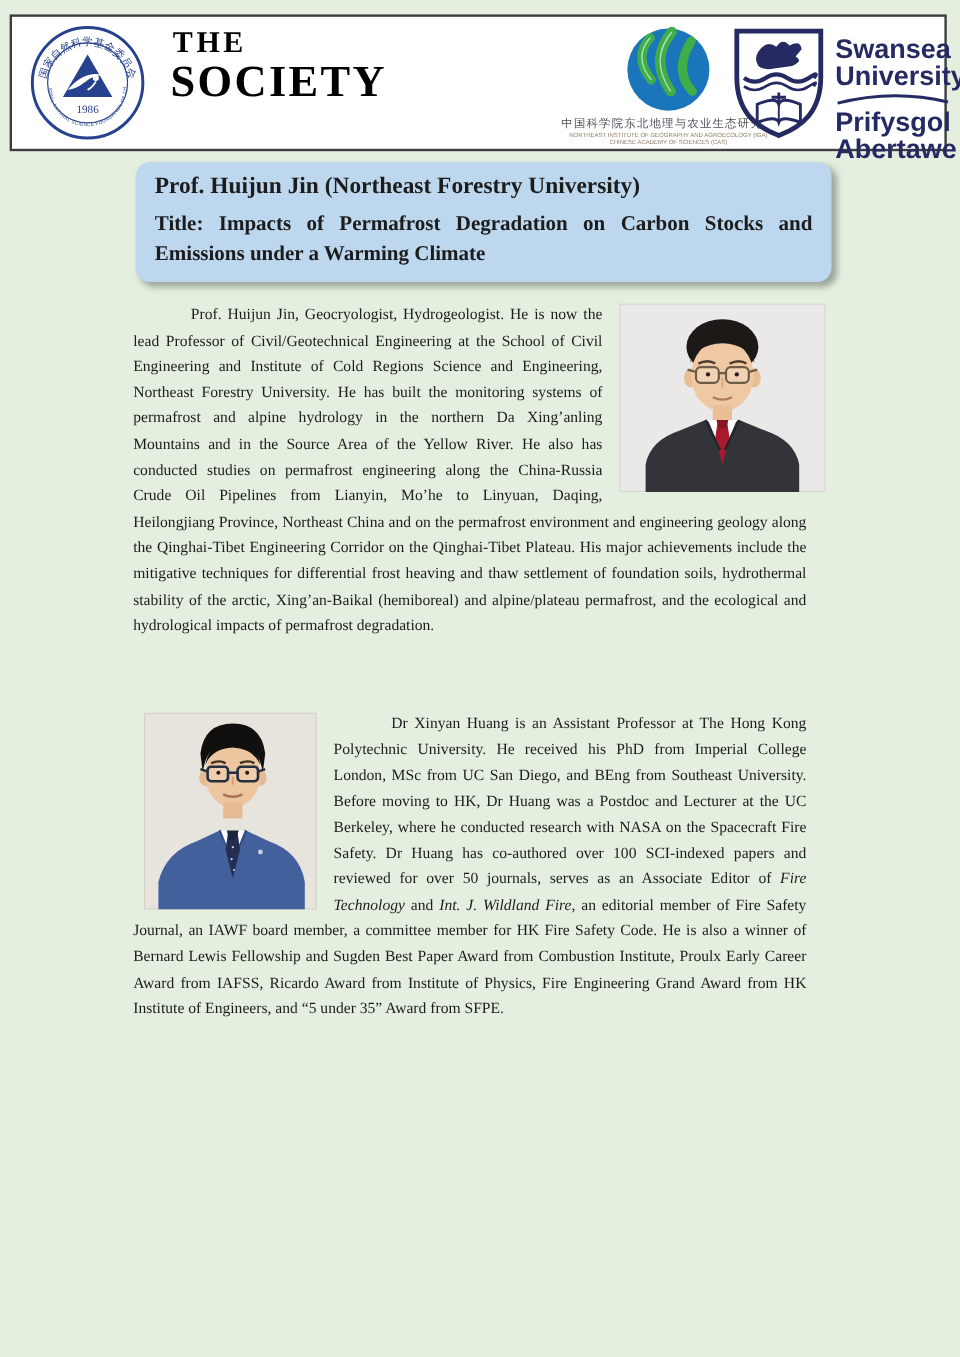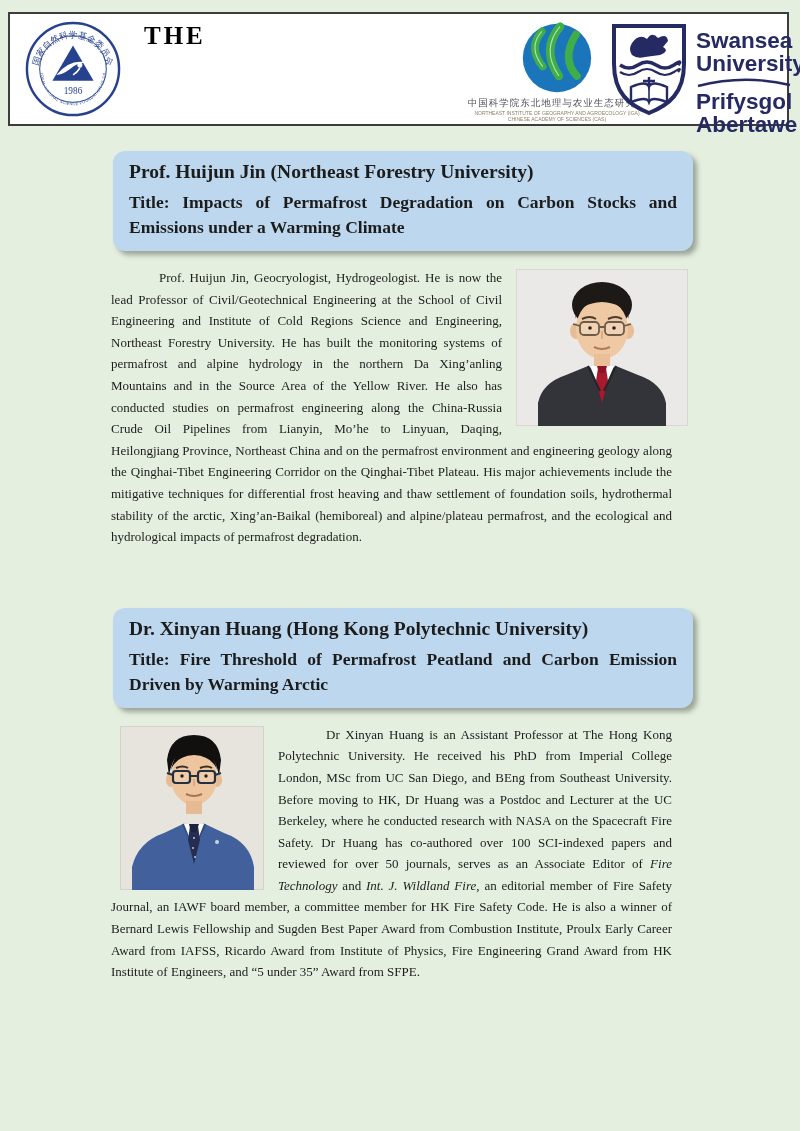--- a/index.html
+++ b/index.html
@@ -22,21 +22,21 @@
   .iga .en{font-size:5px;color:#8d7d66;line-height:6px;white-space:nowrap;}
   .swansea{position:absolute;left:598px;top:5px;display:flex;align-items:flex-start;}
   .sw-shield svg{width:82px;height:102px;display:block;}
   .sw-text{margin-left:6px;margin-top:10px;color:#252a63;font-weight:bold;
            font-family:"Liberation Sans","DejaVu Sans",sans-serif;
            font-size:22.5px;line-height:23px;}
   .sw-swoosh{display:block;margin:3px 0 2px;}
 
   
   .content{position:absolute;left:0;top:0;width:800px;padding-top:135px;box-sizing:border-box;}
-  .title-box{margin:16px 0 0 113px;width:580px;box-sizing:border-box;background:#bdd7ee;
+  .title-box{margin:0 0 0 113px;width:580px;box-sizing:border-box;background:#bdd7ee;
              border-radius:12px;padding:9px 16px 11px;
              box-shadow:4px 4px 5px rgba(92,104,92,.55);}
   .tb-name{font-weight:bold;font-size:19.5px;line-height:24px;}
   .tb-title{font-weight:bold;font-size:17.5px;line-height:25px;text-align:justify;margin-top:6px;}
   .bio{margin:12px 0 0 95px;width:593px;}
   .bio::after{content:"";display:block;clear:both;}
   .bio p{margin:16px;font-size:13px;line-height:21.6px;text-align:justify;text-indent:48px;}
   .photo{display:block;}
   .photo-r{float:right;width:172px;height:157px;margin:2px 0 5px 14px;}
   .photo-l{float:left;width:144px;height:164px;margin:2px 14px 5px 25px;}
@@ -68,20 +68,21 @@
         <polygon points="50,26 29,62 71,62" fill="#26418e"></polygon>
         <path d="M33,56 Q48,38 66,44 Q56,42 47,50 Q39,56 33,56 Z" fill="#ffffff"></path>
         <circle cx="57" cy="46" r="2.6" fill="#ffffff"></circle>
         <path d="M57,49 q-3,5 -7,7" stroke="#ffffff" stroke-width="1.6" fill="none"></path>
         <text x="50" y="76" font-size="9.5" fill="#26418e" text-anchor="middle" font-family="serif">1986</text>
       </svg>
     </div>
 
     <div class="rs">
       <div class="l1">THE</div>
+      <div class="l3">SOCIETY</div>
     </div>
 
     <div class="iga">
       <svg viewBox="0 0 80 80">
         <circle cx="40" cy="40" r="36" fill="#1b75bb"></circle>
         <path d="M24,12 q-15,17 1,37" stroke="#3fae49" stroke-width="8" fill="none" stroke-linecap="round"></path>
         <path d="M43,7 q-20,24 -1,52" stroke="#3fae49" stroke-width="9" fill="none" stroke-linecap="round"></path>
         <path d="M60,15 q-16,26 1,44" stroke="#3fae49" stroke-width="8" fill="none" stroke-linecap="round"></path>
         <path d="M24,12 q-15,17 1,37" stroke="#ffffff" stroke-width="1.2" fill="none" opacity=".6"></path>
         <path d="M43,7 q-20,24 -1,52" stroke="#ffffff" stroke-width="1.2" fill="none" opacity=".6"></path>
@@ -148,24 +149,20 @@
             <path d="M72,97 L84,122 M100,97 L88,122" stroke="#24252b" stroke-width="2" fill="none"></path>
           </svg>
         </span>
         <p>Prof. Huijun Jin, Geocryologist, Hydrogeologist. He is now the lead Professor of Civil/Geotechnical Engineering at the School of Civil Engineering and Institute of Cold Regions Science and Engineering, Northeast Forestry University. He has built the monitoring systems of permafrost and alpine hydrology in the northern Da Xing’anling Mountains and in the Source Area of the Yellow River. He also has conducted studies on permafrost engineering along the China-Russia Crude Oil Pipelines from Lianyin, Mo’he to Linyuan, Daqing, Heilongjiang Province, Northeast China and on the permafrost environment and engineering geology along the Qinghai-Tibet Engineering Corridor on the Qinghai-Tibet Plateau. His major achievements include the mitigative techniques for differential frost heaving and thaw settlement of foundation soils, hydrothermal stability of the arctic, Xing’an-Baikal (hemiboreal) and alpine/plateau permafrost, and the ecological and hydrological impacts of permafrost degradation.</p>
       </div>
     </section>
 
     <div class="gap1"></div>
 
     <section>
-      <div class="title-box">
-        <div class="tb-name">Dr. Xinyan Huang (Hong Kong Polytechnic University)</div>
-        <div class="tb-title">Title: Fire Threshold of Permafrost Peatland and Carbon Emission Driven by Warming Arctic</div>
-      </div>
       <div class="bio">
         <span class="photo photo-l">
           <svg viewBox="0 0 144 164">
             <rect width="144" height="164" fill="#e7e4de"></rect>
             <rect width="144" height="164" fill="none" stroke="#d5d2cb" stroke-width="2"></rect>
             <path d="M47,34 Q50,9 74,9 Q98,9 101,34 L99,50 Q95,24 73,24 Q52,25 49,50 Z" fill="#12100e"></path>
             <ellipse cx="51" cy="54" rx="5" ry="7" fill="#e6ba92"></ellipse>
             <ellipse cx="97" cy="54" rx="5" ry="7" fill="#e6ba92"></ellipse>
             <ellipse cx="74" cy="52" rx="23" ry="27" fill="#edc59e"></ellipse>
             <path d="M51,44 Q55,22 74,21 Q93,22 97,44 Q92,30 74,29 Q56,30 51,44 Z" fill="#12100e"></path>

